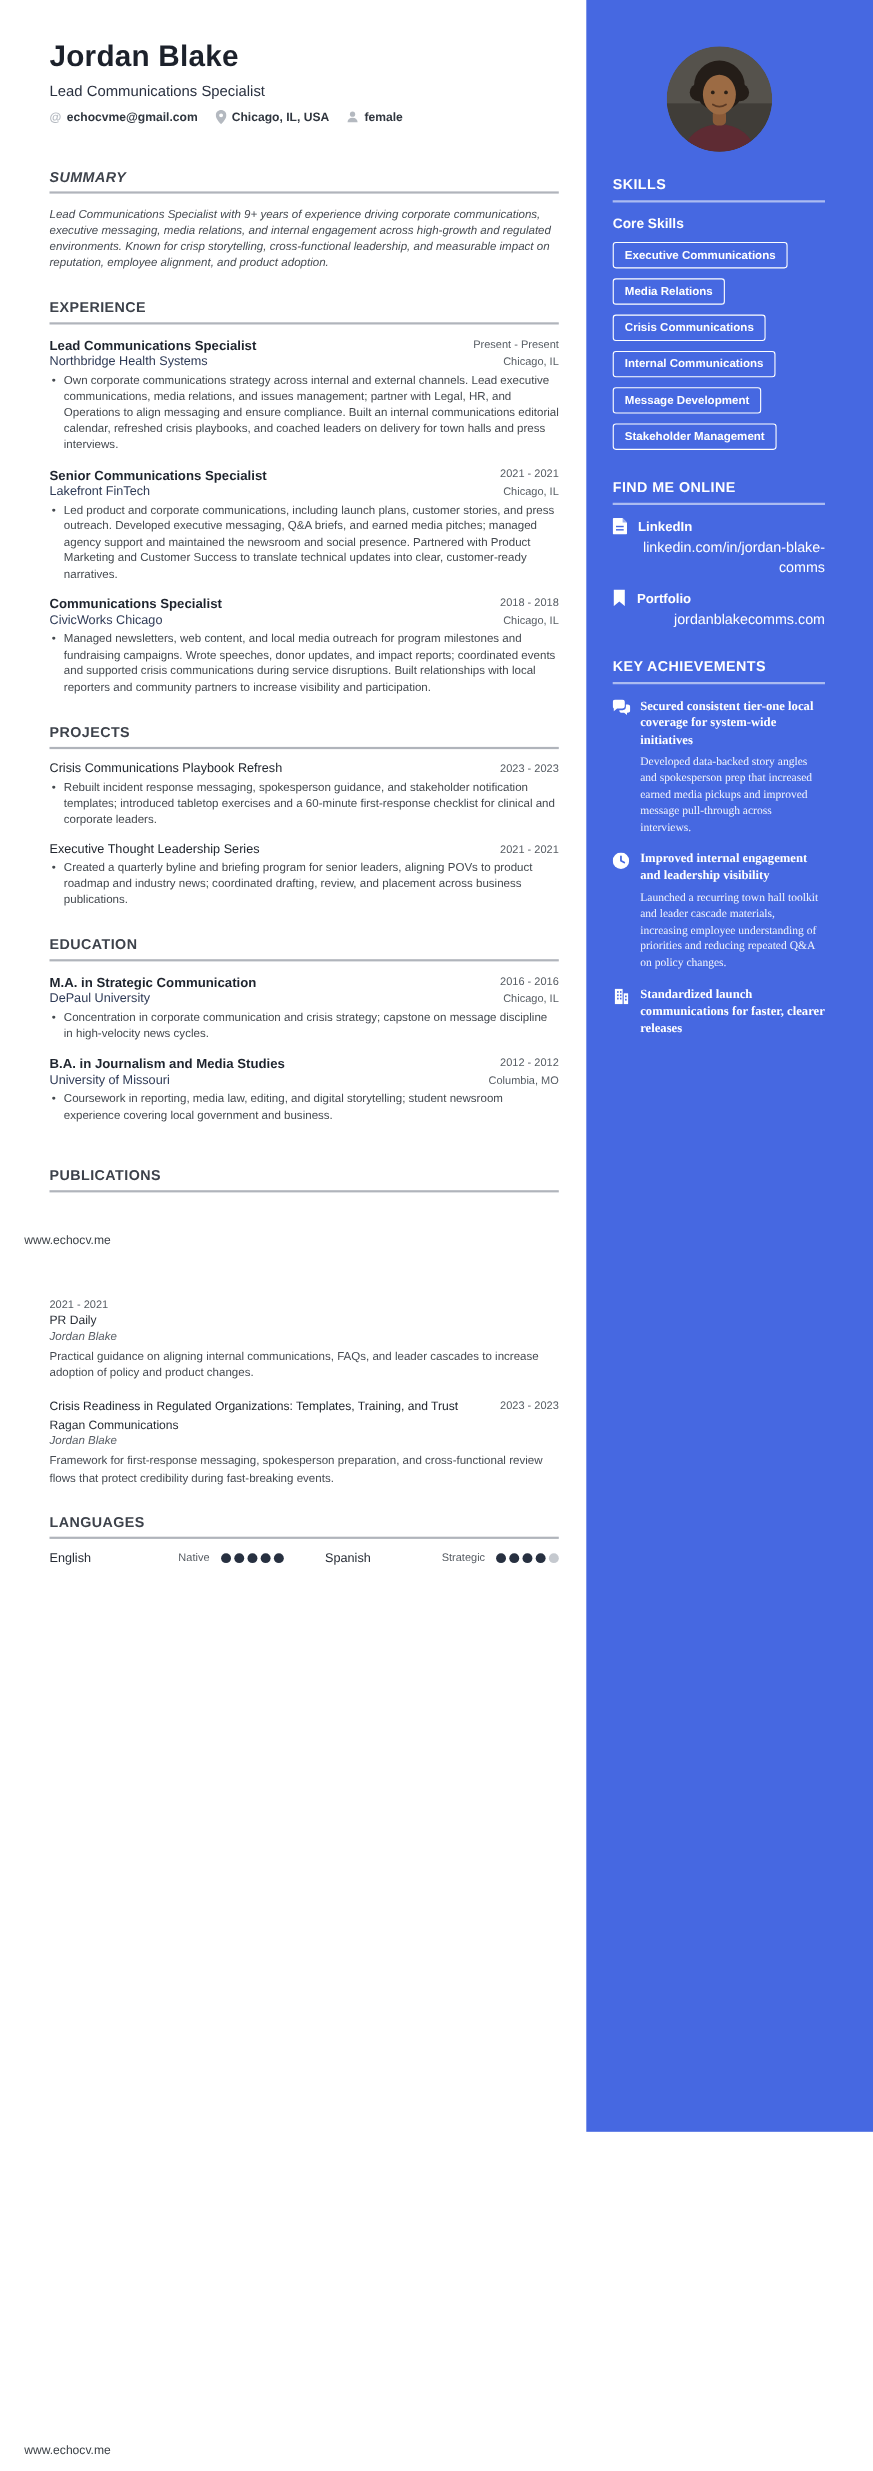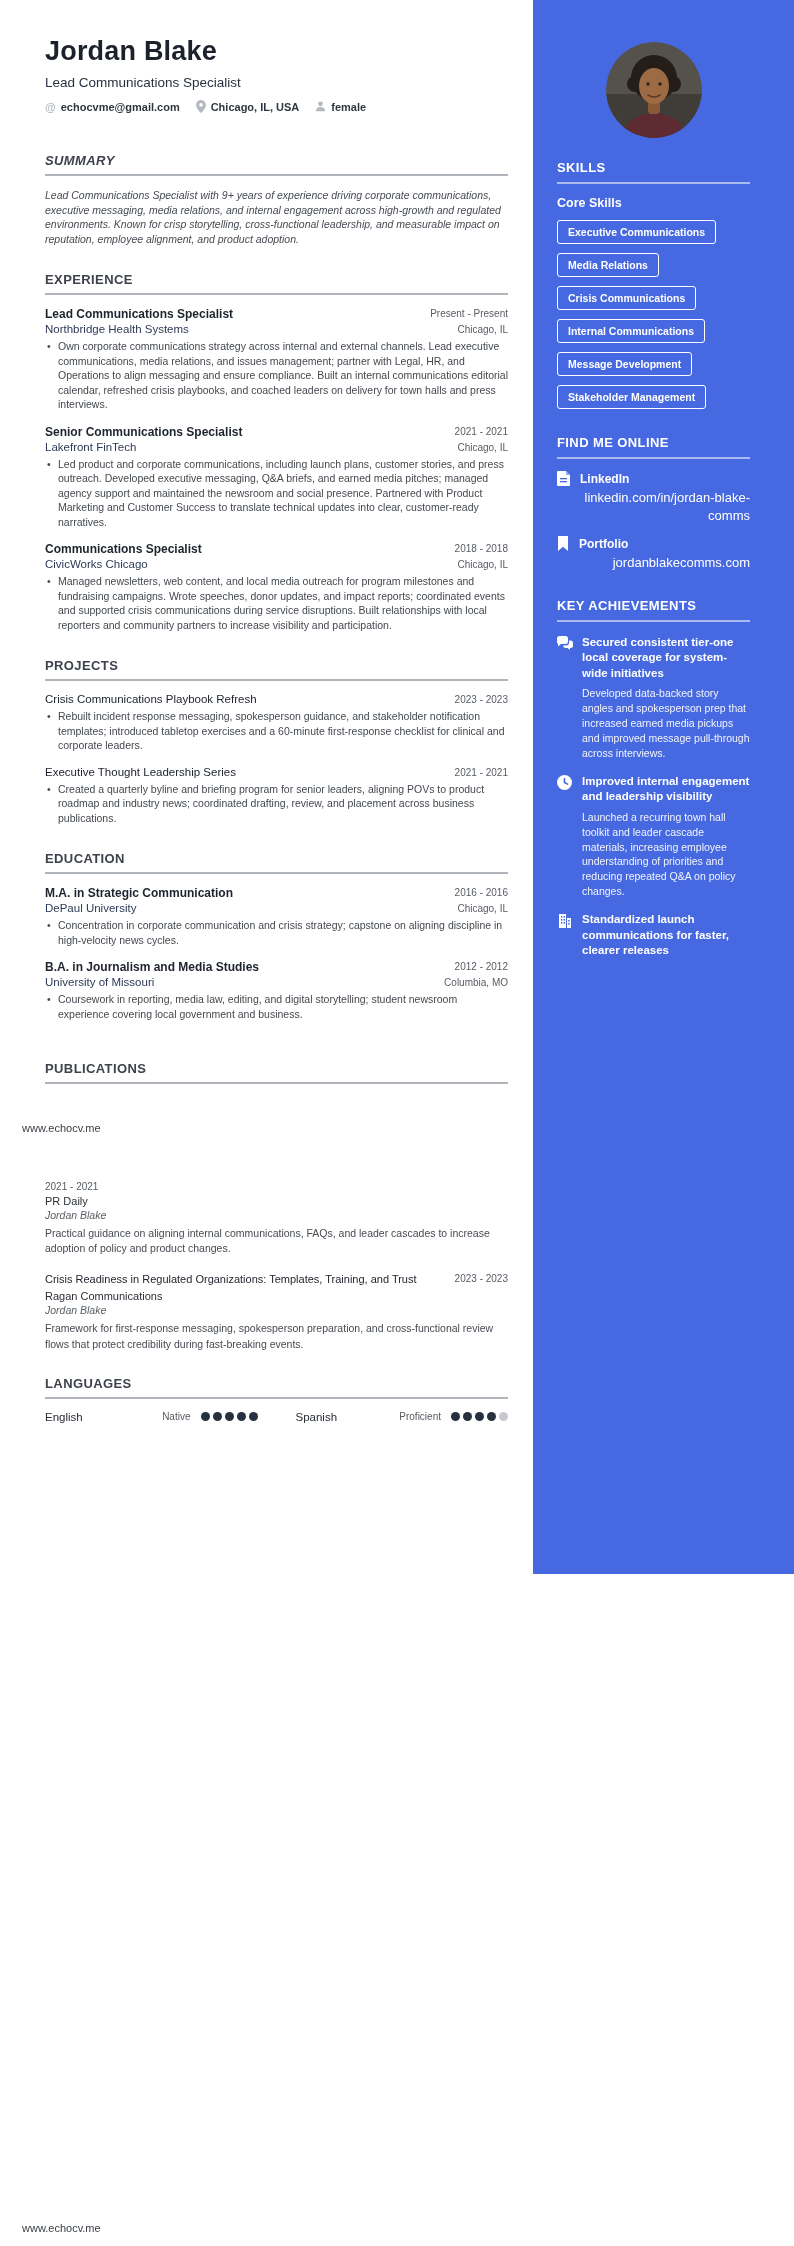--- a/index.html
+++ b/index.html
@@ -48,35 +48,35 @@
   .lang-name { font-size:11.5px; color:#272c35; }
   .level-dots { display:flex; align-items:center; gap:10px; }
   .lang-level { font-size:10px; color:#565c63; }
   .dots { display:inline-flex; gap:3px; align-items:center; }
   .dot { width:9px; height:9px; border-radius:50%; background:#c5c9cf; display:inline-block; }
   .dot.filled { background:#273040; }
 
   .bottom-watermark { position:absolute; left:22px; top:2222px; font-size:11px; color:#3b4046; }
 
   
-  .sidebar { position:absolute; left:533px; top:0; width:261px; height:1574px;
+  .sidebar { position:absolute; left:533px; top:0; width:261px; height:1938px;
              background:#4668e1; padding:40px 44px 0 24px; color:#ffffff; }
   .avatar-wrap { width:96px; height:96px; border-radius:50%; overflow:hidden; margin:2px auto 22px; }
   .avatar-wrap svg { display:block; }
   .side-heading { font-size:13px; font-weight:bold; color:#ffffff; letter-spacing:.4px;
                   padding-bottom:7px; border-bottom:2px solid rgba(255,255,255,.55); }
   .skills-group-label { font-size:12.5px; font-weight:bold; margin:12px 0 10px; }
   .chip { display:table; border:1.5px solid #ffffff; border-radius:3px; padding:5px 10px;
           font-size:10.5px; font-weight:bold; margin-bottom:9px; white-space:nowrap; }
   .side-section { margin-top:26px; }
   .link-item { margin-top:12px; }
   .link-head { display:flex; align-items:flex-end; gap:10px; }
   .link-label { font-size:12px; font-weight:bold; }
   .link-url { font-size:13px; line-height:1.35; margin:3px 0 0 23px; overflow-wrap:anywhere;text-align:right; }
-  .ach-item { display:flex; gap:9px; margin-top:13px; }
+  .ach-item { display:flex; gap:9px; margin-top:13px;font-family:Liberation Serif, serif; }
   .ach-icon { flex:0 0 16px; padding-top:1px; }
   .ach-title { font-size:11.5px; font-weight:bold; line-height:1.35; }
   .ach-text { font-size:10.5px; line-height:1.42; color:rgba(255,255,255,.93); margin-top:5px; }
   .sicon svg { display:block; }
 </style>
 </head>
 <body>
 
 <div class="page">
 
@@ -190,21 +190,21 @@
       <div class="entry">
         <div class="entry-head">
           <div class="entry-title">M.A. in Strategic Communication</div>
           <div class="entry-date">2016 - 2016</div>
         </div>
         <div class="entry-sub">
           <div class="entry-company">DePaul University</div>
           <div class="entry-loc">Chicago, IL</div>
         </div>
         <ul class="bullets">
-            <li>Concentration in corporate communication and crisis strategy; capstone on aligning discipline in high-velocity news cycles.</li>
+            <li>Concentration in corporate communication and crisis strategy; capstone on message discipline in high-velocity news cycles.</li>
           </ul>
       </div>
 
       <div class="entry">
         <div class="entry-head">
           <div class="entry-title">B.A. in Journalism and Media Studies</div>
           <div class="entry-date">2012 - 2012</div>
         </div>
         <div class="entry-sub">
           <div class="entry-company">University of Missouri</div>
@@ -253,21 +253,21 @@
                 <span class="dot filled"></span>
                 <span class="dot filled"></span>
                 <span class="dot filled"></span>
                 <span class="dot filled"></span>
               </span>
           </span>
         </div>
         <div class="lang">
           <span class="lang-name">Spanish</span>
           <span class="level-dots">
-            <span class="lang-level">Proficient</span>
+            <span class="lang-level">Strategic</span>
             <span class="dots">
                 <span class="dot filled"></span>
                 <span class="dot filled"></span>
                 <span class="dot filled"></span>
                 <span class="dot filled"></span>
                 <span class="dot"></span>
               </span>
           </span>
         </div>
       </div>

